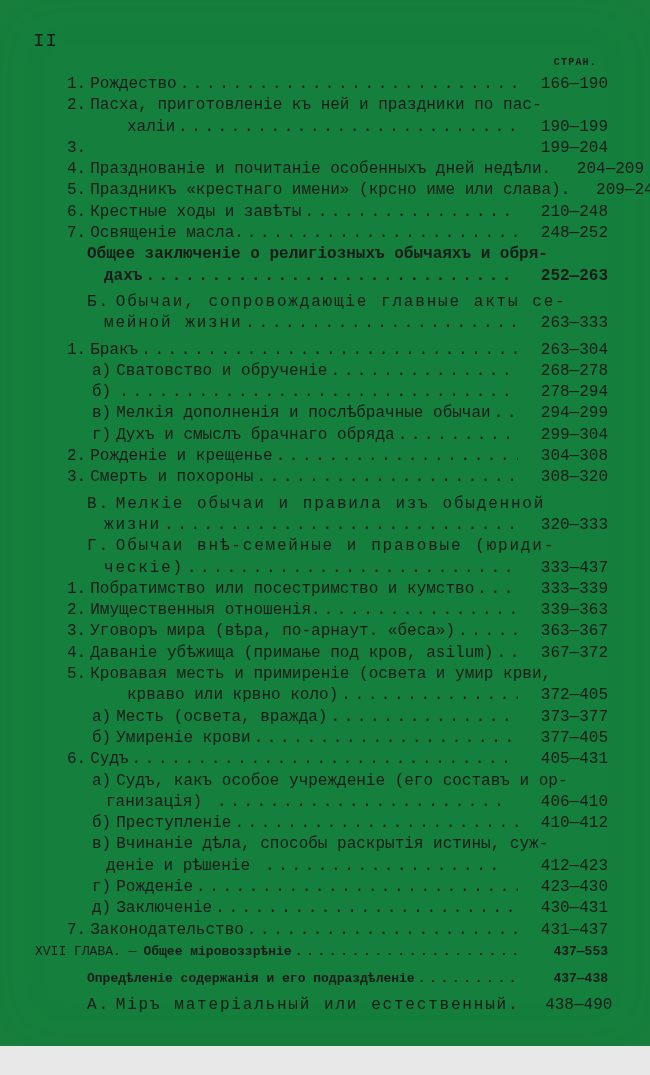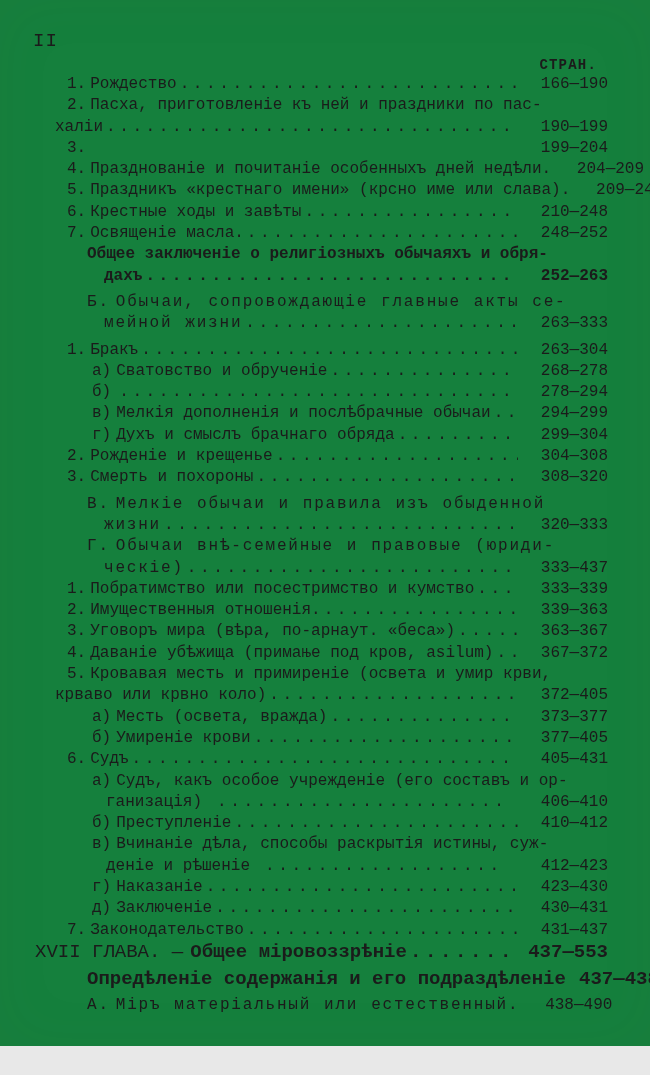--- a/index.html
+++ b/index.html
@@ -11,39 +11,39 @@
     font-family:Liberation Mono, monospace;
     color:#1b1b1b;
     overflow:hidden;
   }
   .folio{
     position:absolute;left:33px;top:30px;
     font-size:19px;letter-spacing:1px;
   }
   .col-header{
     position:absolute;right:53px;top:57px;
-    font-size:14px;font-weight:bold;letter-spacing:1.2px;margin-left:40px;
+    font-size:10px;font-weight:bold;letter-spacing:1.2px;margin-left:40px;
   }
   .toc{
     position:absolute;top:74px;left:0;right:0;
     padding-right:42px;
   }
   .row{
     display:flex;align-items:baseline;
     font-size:16px;line-height:21.3px;
     white-space:nowrap;
   }
-  .row.size-lg{font-size:19px;line-height:22px;}
+  .row.size-lg{font-size:13px;line-height:22px;}
   .gap-small{margin-top:5px;}
   .gap-large{}
   .ind-chapter{padding-left:35px;}
   .ind-item{padding-left:67px;}
   .ind-section{padding-left:87px;}
   .ind-sub{padding-left:92px;}
-  .ind-cont-item{padding-left:55px;}
+  .ind-cont-item{padding-left:115px;margin-left:12px;}
   .ind-cont-section{padding-left:104px;}
   .ind-cont-sub{padding-left:106px;gap:12px;}
   .prefix{flex:0 0 auto;margin-right:4px;}
   .ind-item>.prefix{min-width:14px;}
   .ind-sub>.prefix{min-width:15px;margin-right:5px;}
   .ind-section>.prefix{min-width:15px;margin-right:6px;}
   .ind-chapter>.prefix{margin-right:7px;}
   .text{flex:0 0 auto;}
   .leader{
     flex:1 1 auto;overflow:hidden;white-space:nowrap;
@@ -269,21 +269,21 @@
 
   </div>
       <div class="row ind-cont-sub">
 
     <span class="text">деніе и рѣшеніе</span>
     <span class="leader"></span>
     <span class="pages">412—423</span>
   </div>
       <div class="row ind-sub">
     <span class="prefix">г)</span>
-    <span class="text">Наказаніе</span>
+    <span class="text">Рожденіе</span>
     <span class="leader"></span>
     <span class="pages">423—430</span>
   </div>
       <div class="row ind-sub">
     <span class="prefix">д)</span>
     <span class="text">Заключеніе</span>
     <span class="leader"></span>
     <span class="pages">430—431</span>
   </div>
       <div class="row ind-item">

